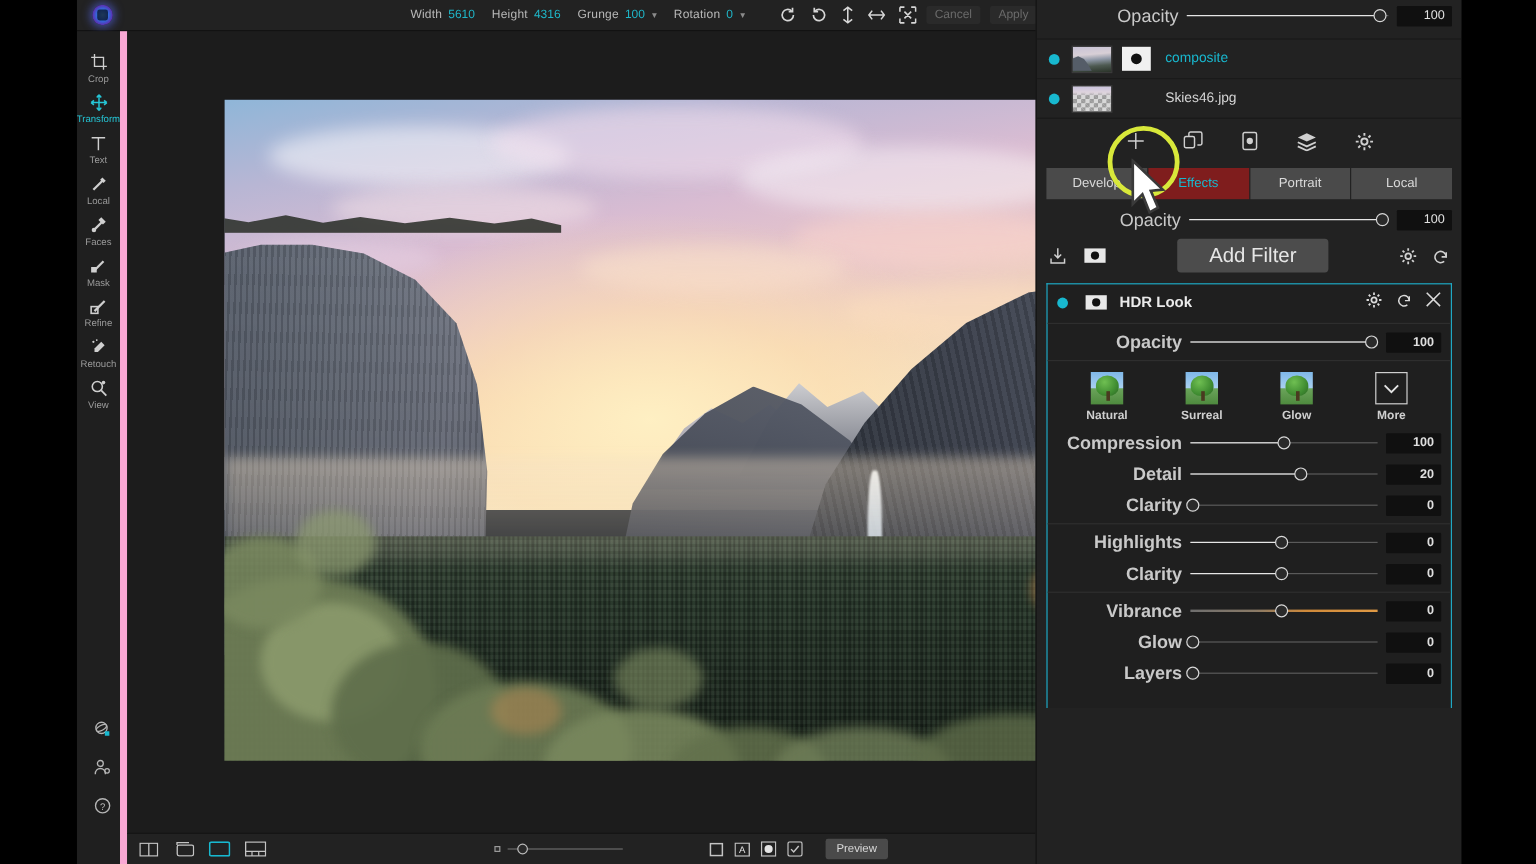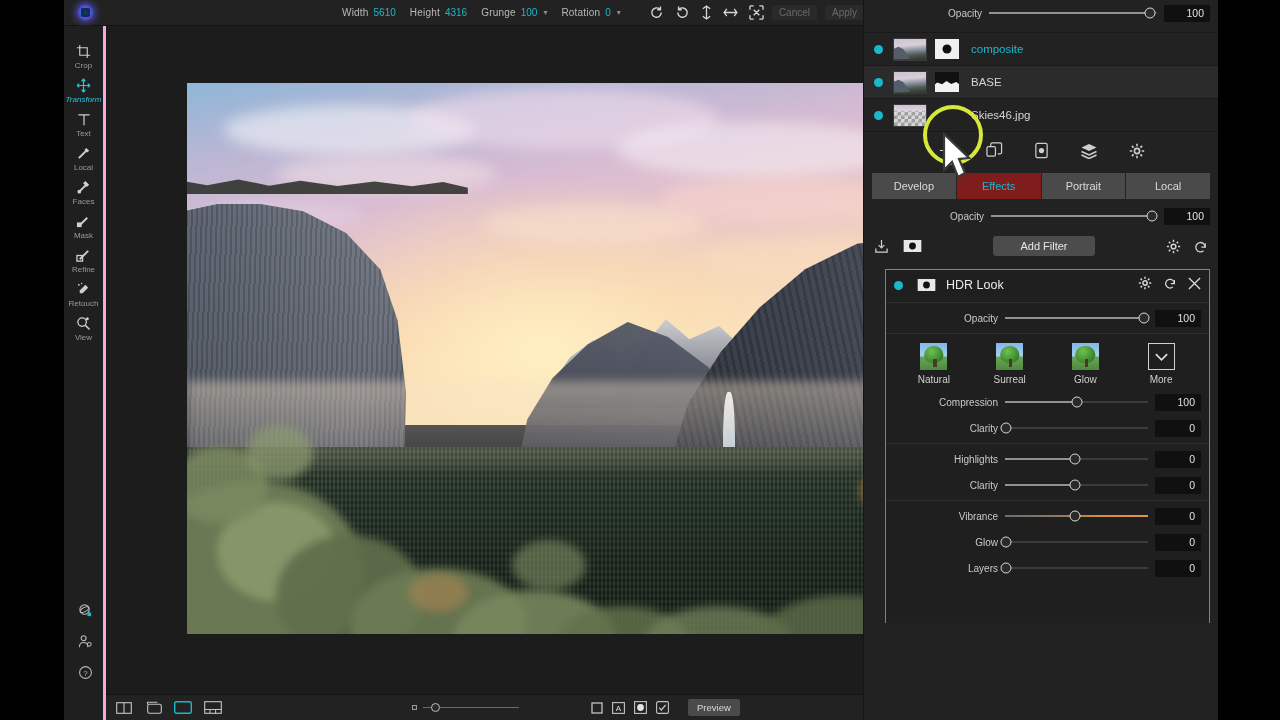--- a/index.html
+++ b/index.html
@@ -58,33 +58,33 @@
   .tb-btn {
     font-size:10px; color:#6a6a6a; background:#2a2a2a;
     padding:2px 7px; border-radius:2px; margin-left:8px;
   }
 
   
   .toolrail {
     position: absolute; left: 0; top: 26px;
     width: 42px; height: 694px;
     background: #1f1f1f;
-    border-right: 3px solid #f9a8d4;
+    border-right: 6px solid #f9a8d4;
     display:flex; flex-direction:column; align-items:center;
     padding-top: 12px;
   }
   .tool {
     width: 42px; padding: 5px 0 2px;
     display:flex; flex-direction:column; align-items:center; gap:2px;
     cursor: default;
   }
   .tool .glyph { color:#cfcfcf; height:16px; display:flex; align-items:center; justify-content:center;}
   .tool .tname { color:#9a9a9a; font-size:8px; }
   .tool.active .glyph { color:#25c6d6; }
-  .tool.active .tname { color:#25c6d6;font-style:italic; }
+  .tool.active .tname { color:#25c6d6; }
 
   .rail-bottom {
     position:absolute; left:0; bottom:36px; width:42px;
     display:flex; flex-direction:column; align-items:center; gap:12px;
   }
   .rail-bottom .glyph { color:#b5b5b5; }
 
   
   .canvas-area {
     position:absolute; left:42px; top:26px;
@@ -236,21 +236,21 @@
     border-left:1px solid #151515;
   }
   .panel-title {
     color:#e2e2e2; font-size:15px; padding:13px 0 10px 10px;
   }
 
   
   .slider-row {
     display:flex; align-items:center; height:26px; padding:0 8px 0 0;
   }
-  .sl-label { color:#c9c9c9; font-size:10px; text-align:right; }
+  .sl-label { color:#c9c9c9; font-size:15px; text-align:right; }
   .sl-track-wrap { position:relative; flex:1; height:26px; margin:0 7px; }
   .sl-line {
     position:absolute; top:50%; left:0; right:0; height:1px; background:#5a5a5a; transform:translateY(-50%);
   }
   .sl-fill {
     position:absolute; top:50%; left:0; height:1px; background:#e6e6e6; transform:translateY(-50%);
   }
   .sl-knob {
     position:absolute; top:50%; width:11px; height:11px; border-radius:50%;
     border:1px solid #d8d8d8; background:#2a2a2a; transform:translate(-50%,-50%);
@@ -324,31 +324,32 @@
     flex:1; display:flex; align-items:center; justify-content:center;
     background:#4a4a4a; color:#d9d9d9; font-size:11px;
   }
   .tab.active { background:#7f1d1d; color:#18b8cf; }
 
   .effects-actions {
     display:flex; align-items:center; height:30px; padding:0 10px; margin-top:2px;
   }
   .ea-ico { color:#d0d0d0; display:flex; align-items:center; }
   .add-filter {
-    background:#4c4c4c; color:#e6e6e6; font-size:11px;
+    background:#4c4c4c; color:#e6e6e6; font-size:17px;
     padding:4px 27px; border-radius:3px; margin:0 auto;
   }
   .ea-right { display:flex; align-items:center; gap:12px; }
 
   
   .hdr {
-    margin:8px 8px 0 21px;
+    margin:8px 8px 0 8px;
     border:1px solid #1fa8c4; background:#1f1f1f;
     border-bottom:none;
     height: 354px;
+    font-weight: bold;
   }
   .hdr-head { display:flex; align-items:center; height:30px; padding:0 8px; }
   .hdr-title { color:#eaeaea; font-size:12.5px; margin-left:10px; }
   .hdr-head-right { margin-left:auto; display:flex; align-items:center; gap:11px; color:#d9d9d9; }
   .hdr-sep { height:1px; background:#2e2e2e; margin:2px 0; }
 
   .presets { display:flex; justify-content:space-around; padding:7px 10px 4px; }
   .preset { display:flex; flex-direction:column; align-items:center; gap:4px; width:62px; }
   .preset-img {
     width:27px; height:27px; position:relative; overflow:hidden;
@@ -672,26 +673,20 @@
 
       <div class="layers-list">
 
         <div class="layer-row">
           <span class="layer-dot"></span>
           <span class="thumb photo-thumb"></span>
           <span class="mask-thumb dot"></span>
           <span class="layer-name teal">composite</span>
         </div>
 
-        <div class="layer-row selected">
-          <span class="layer-dot"></span>
-          <span class="thumb photo-thumb"></span>
-          <span class="mask-thumb shape"></span>
-          <span class="layer-name">BASE</span>
-        </div>
 
         <div class="layer-row">
           <span class="layer-dot"></span>
           <span class="thumb checker"></span>
           <span style="width:24px;margin-left:8px;flex:none"></span>
           <span class="layer-name">Skies46.jpg</span>
         </div>
       </div>
 
       <svg style="position:absolute; left:51px; top:103px; width:90px; height:95px; pointer-events:none; z-index:20">
@@ -852,20 +847,29 @@
 
         <div id="hdr-sliders">
             <div class="slider-row">
               <span class="sl-label" style="width: 112px;">Compression</span>
               <span class="sl-track-wrap">
                 <span class="sl-line"></span>
                 <span class="sl-fill" style="width: 50%;"></span>
                 <span class="sl-knob" style="left: 50%;"></span>
               </span>
               <span class="sl-val">100</span>
+            </div>
+            <div class="slider-row">
+              <span class="sl-label" style="width: 112px;">Detail</span>
+              <span class="sl-track-wrap">
+                <span class="sl-line"></span>
+                <span class="sl-fill" style="width: 59%;"></span>
+                <span class="sl-knob" style="left: 59%;"></span>
+              </span>
+              <span class="sl-val">20</span>
             </div>
             <div class="slider-row">
               <span class="sl-label" style="width: 112px;">Clarity</span>
               <span class="sl-track-wrap">
                 <span class="sl-line"></span>
                 <span class="sl-fill" style="width: 0%;"></span>
                 <span class="sl-knob" style="left: 1%;"></span>
               </span>
               <span class="sl-val">0</span>
             </div>

